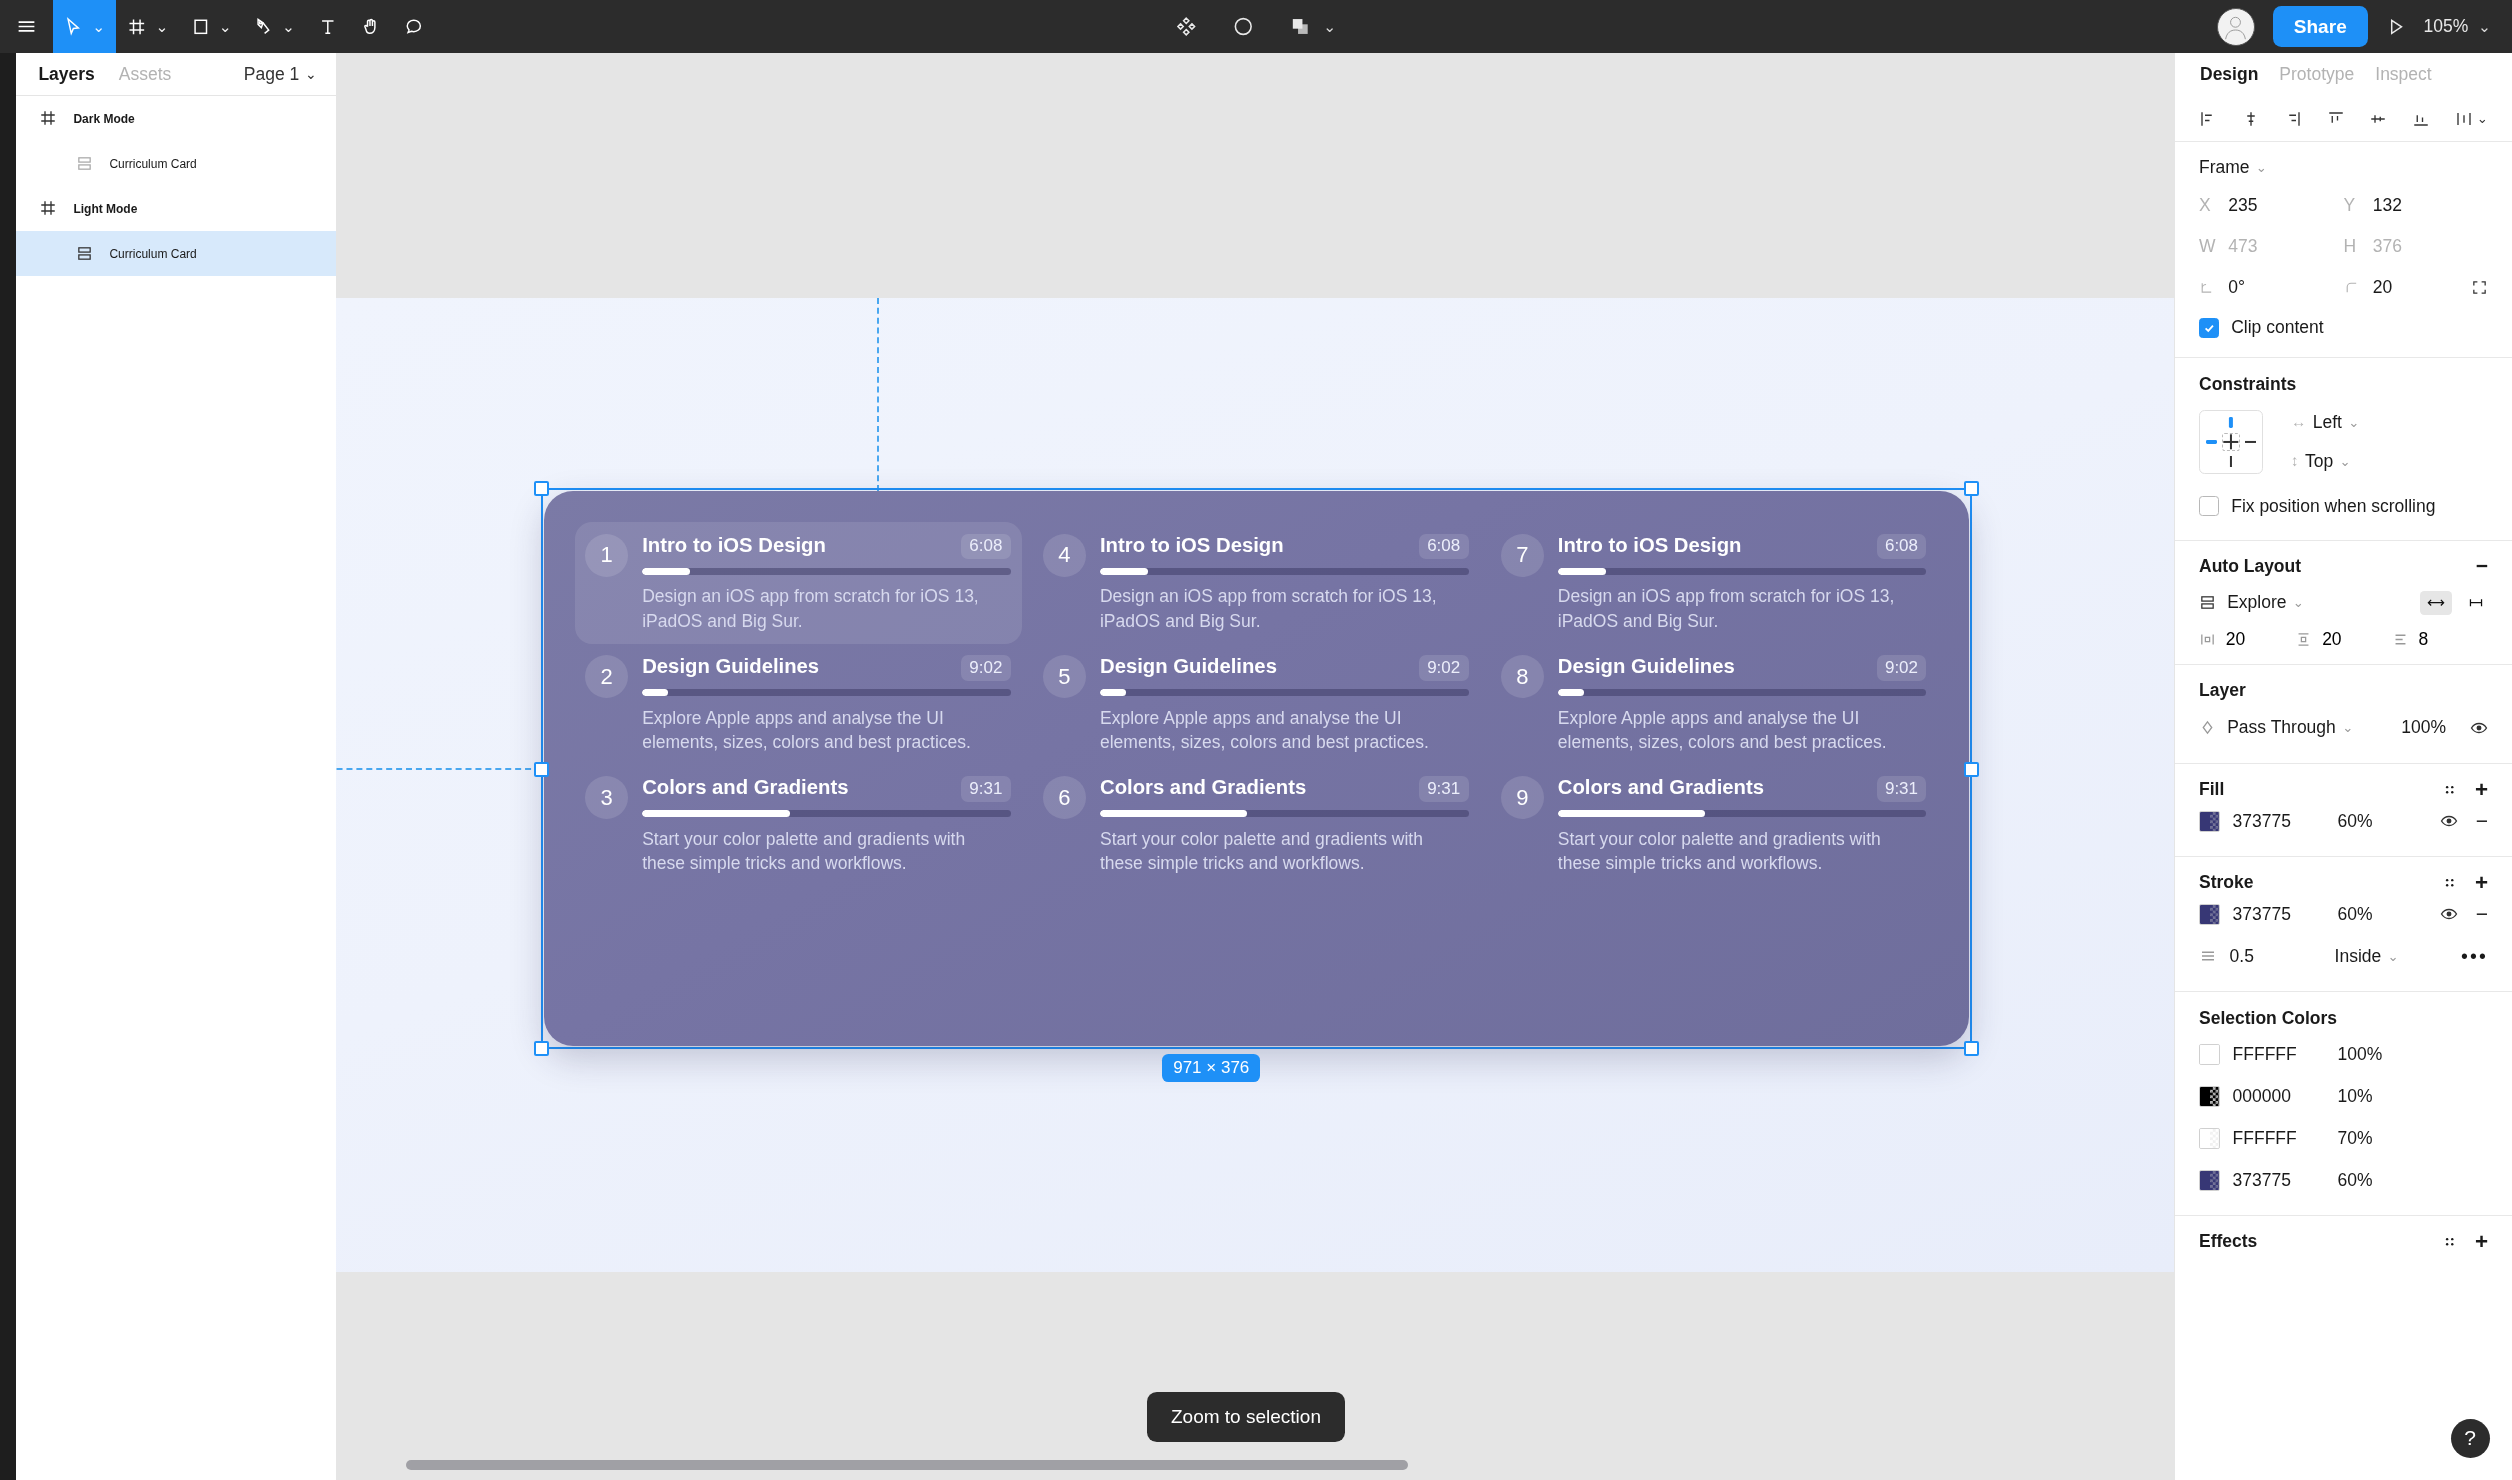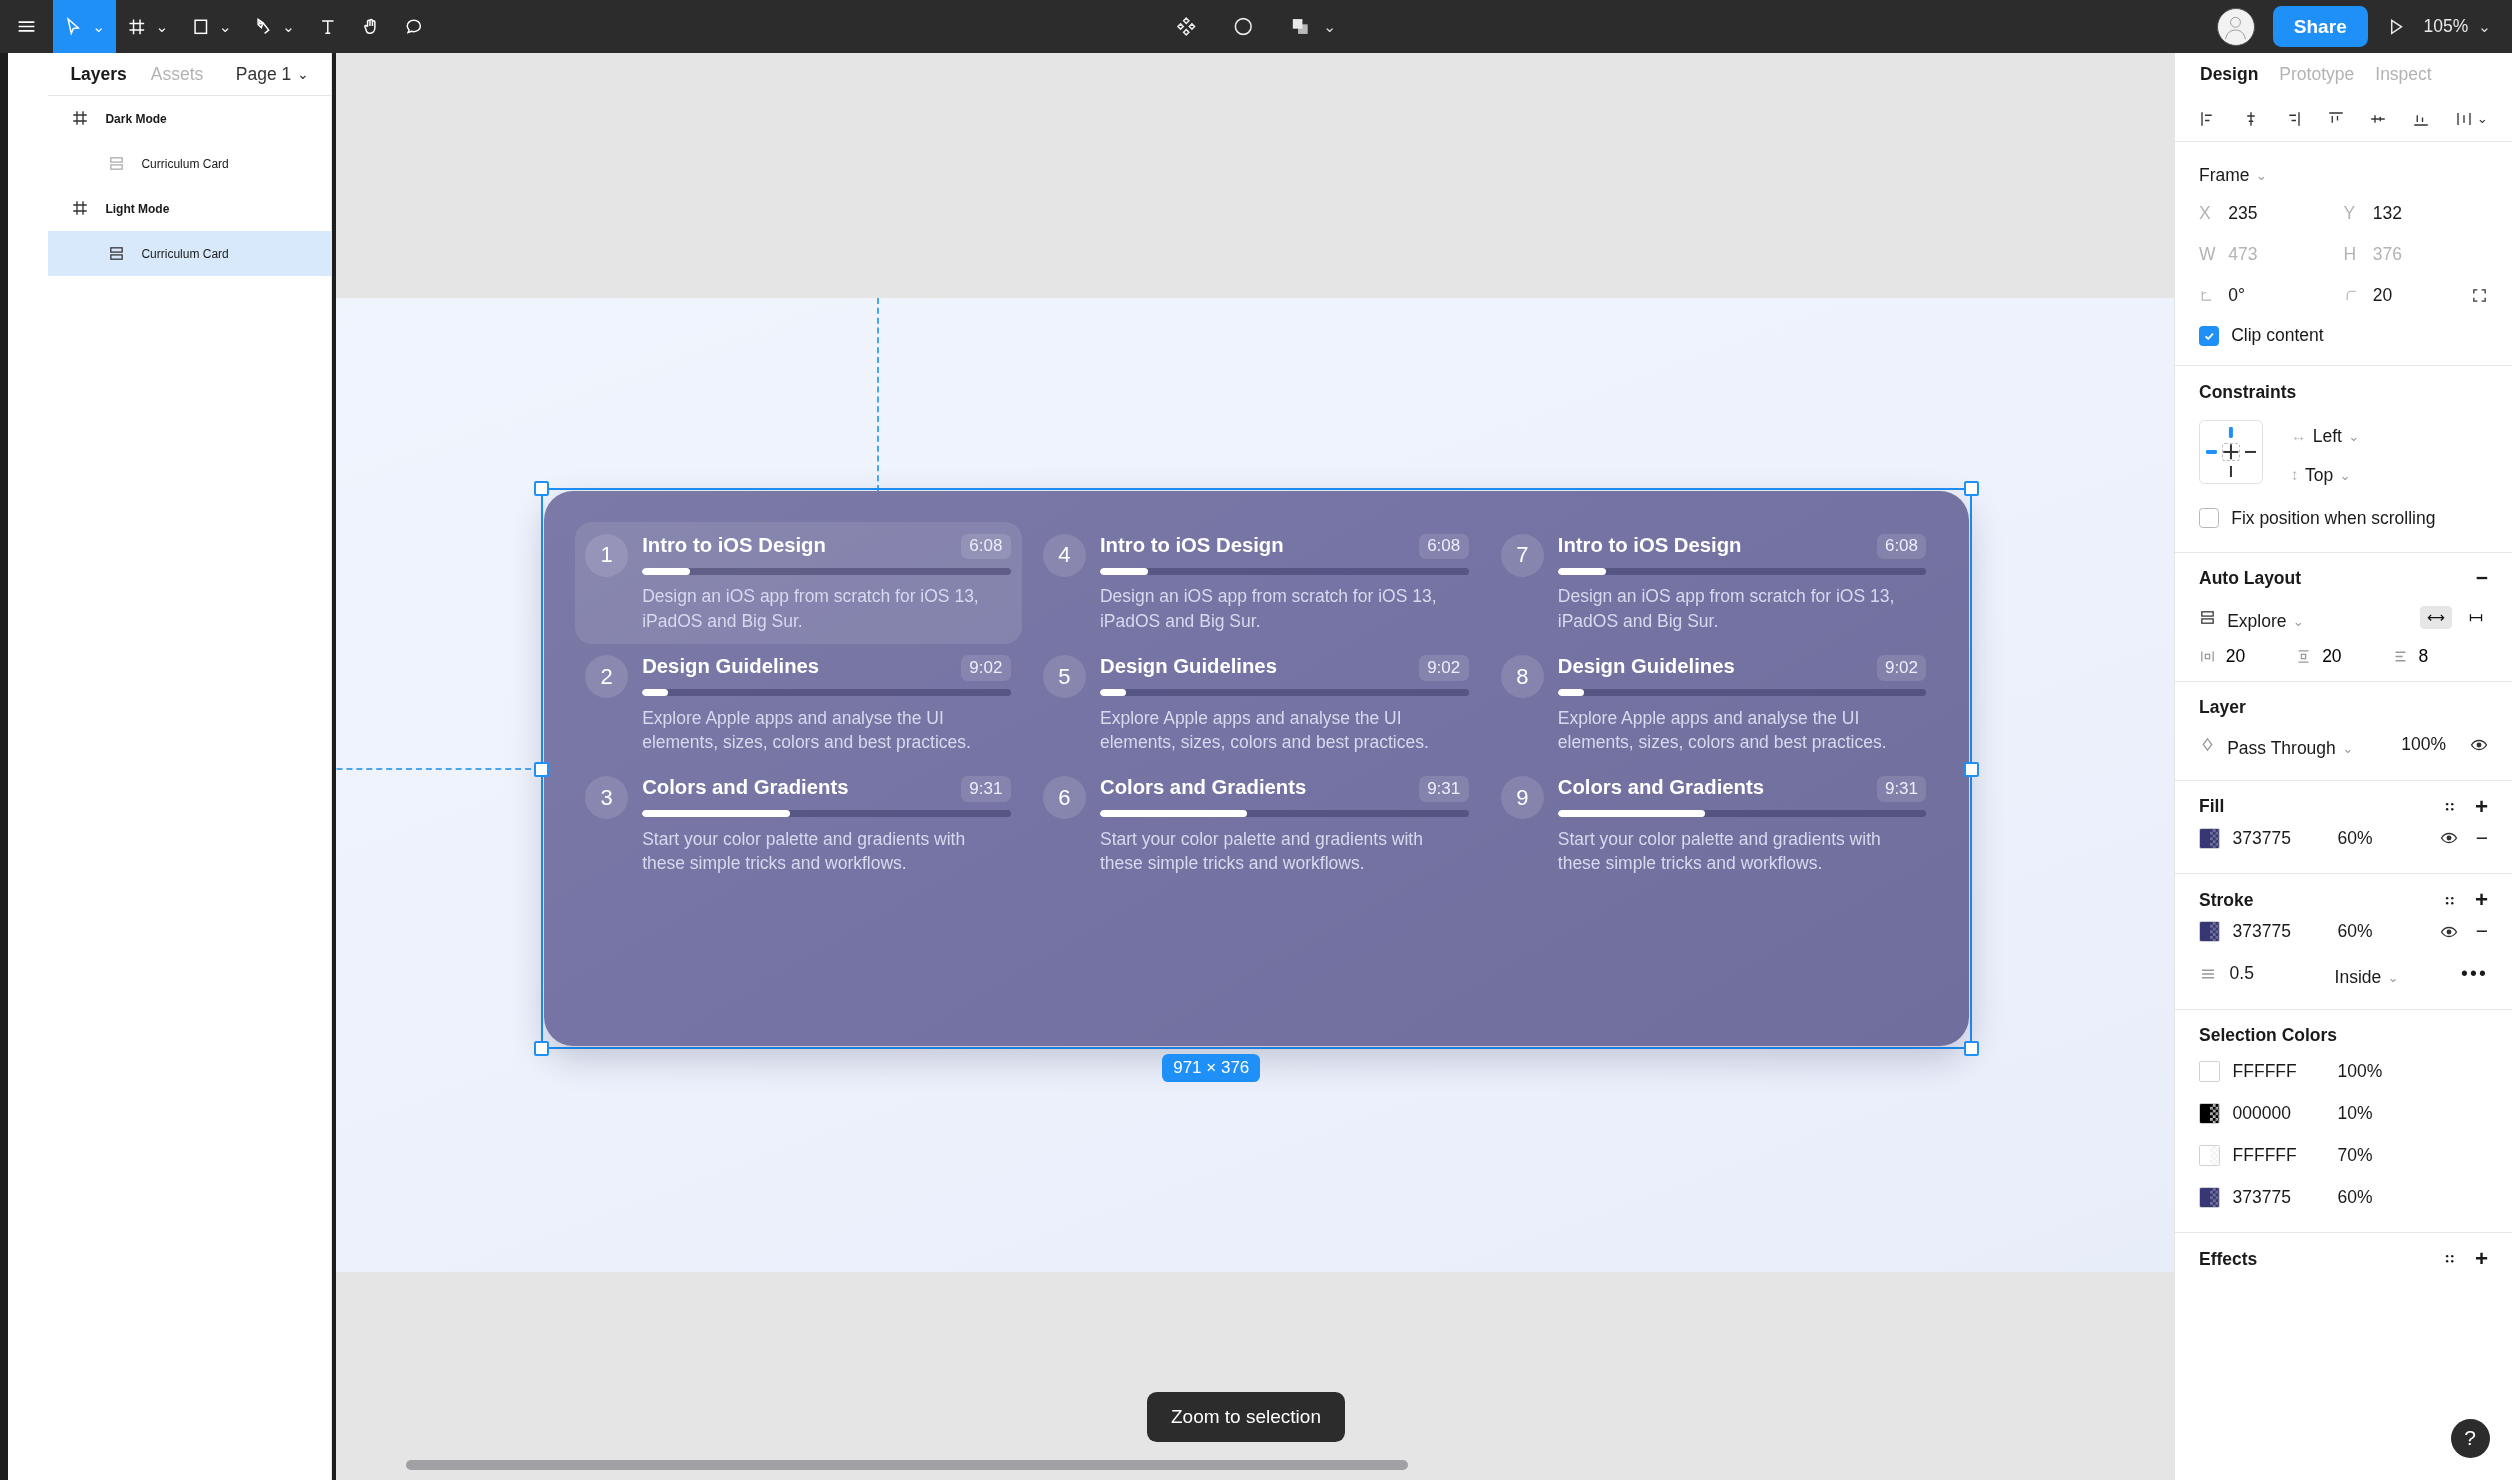--- a/index.html
+++ b/index.html
@@ -34,22 +34,22 @@
     display: flex; align-items: center; justify-content: center; overflow: hidden;
   }
   .share-btn {
     background: #1e90f7; color: #fff; border-radius: 8.4px;
     padding: 9.8px 21px; font-size: 19px; font-weight: 600; letter-spacing: 0.1px;
   }
   .zoom-label { color: #e8e8e8; font-size: 17.5px; display: flex; align-items: center; gap: 7px; }
 
   
   .left-panel {
-    position: absolute; top: 53px; left: 8px; width: 324px; height: 1427px;
-    background: #ffffff; border-right: 0.7px solid #e5e5e5; padding-left: 40px;
+    position: absolute; top: 53px; left: 16px; width: 324px; height: 1427px;
+    background: #ffffff; border-right: 0.7px solid #e5e5e5;
   }
   .lp-head {
     height: 43px; display: flex; align-items: center; padding: 0 22.4px;
     border-bottom: 0.7px solid #e5e5e5; gap: 24px;
   }
   .lp-tab { font-size: 17.5px; color: #b3b3b3; }
   .lp-tab.active { color: #1a1a1a; font-weight: 700; }
   .lp-page { margin-left: auto; font-size: 17.5px; color: #333; display: flex; align-items: center; gap: 5.6px; }
   .layer-row {
     height: 45px; display: flex; align-items: center; font-size: 12px; color: #1a1a1a;
@@ -136,21 +136,21 @@
   .rp-head { height: 43px; display: flex; align-items: center; padding: 0 25px; gap: 21px; }
   .rp-tab { font-size: 17.5px; color: #b3b3b3; }
   .rp-tab.active { color: #1a1a1a; font-weight: 700; }
   .align-row {
     height: 46px; display: flex; align-items: center; justify-content: space-between;
     padding: 0 24px; border-bottom: 0.7px solid #e8e8e8;
   }
   .sect { padding: 15.4px 24px 14px 24px; border-bottom: 0.7px solid #e8e8e8; }
   .sect-title { font-size: 17.5px; font-weight: 700; color: #1a1a1a; display: flex; align-items: center; }
   .sect-title .sp { margin-left: auto; display: flex; align-items: center; gap: 18px; }
-  .dd { font-size: 17.5px; color: #1a1a1a; display: flex; align-items: center; gap: 6.3px; margin-top: 8px; }
+  .dd { font-size: 17.5px; color: #1a1a1a; display: flex; align-items: center; gap: 6.3px; }
   .prop-grid { display: flex; }
   .prop { flex: 1; display: flex; align-items: center; gap: 11.2px; height: 41px; }
   .prop .lbl { width: 18px; color: #b3b3b3; font-size: 17.5px; }
   .prop .val { font-size: 17.5px; color: #1a1a1a; }
   .prop .val.dim { color: #b3b3b3; }
   .chk {
     width: 19.6px; height: 19.6px; border-radius: 3.5px; border: 1.4px solid #b8b8b8;
     display: inline-flex; align-items: center; justify-content: center; flex: 0 0 19.6px;
   }
   .chk.on { background: #1e90f7; border-color: #1e90f7; color: #fff; }

